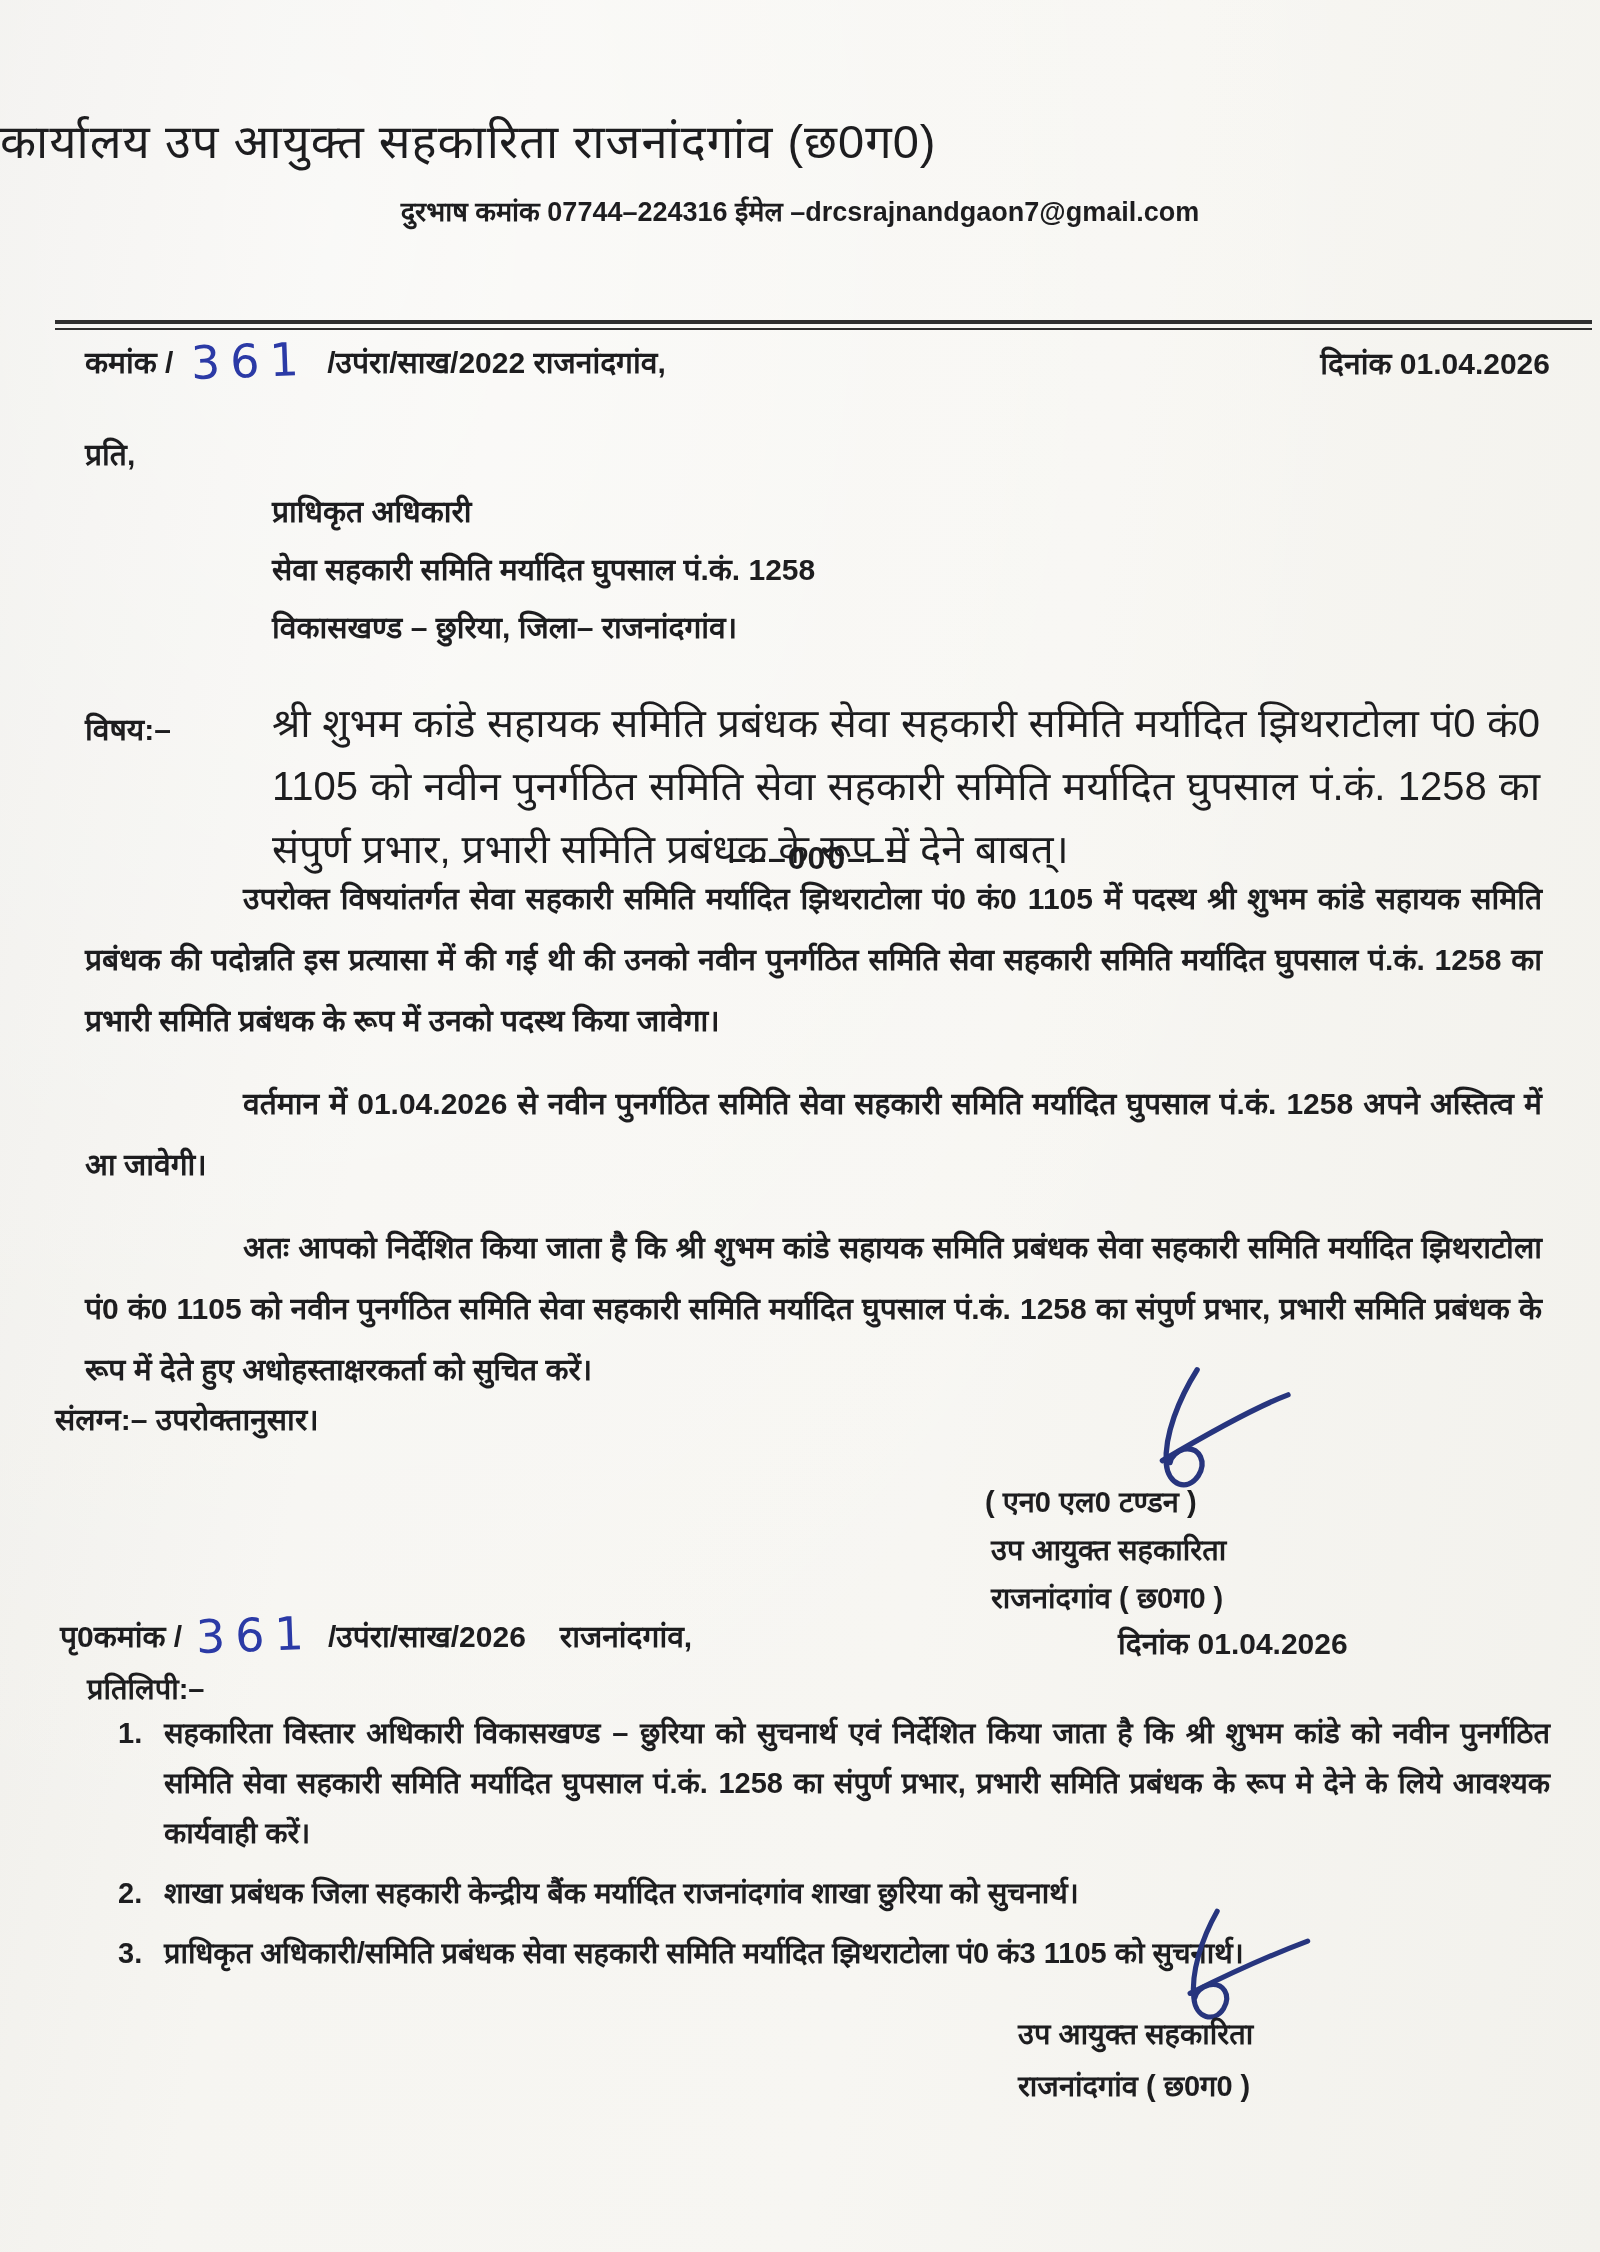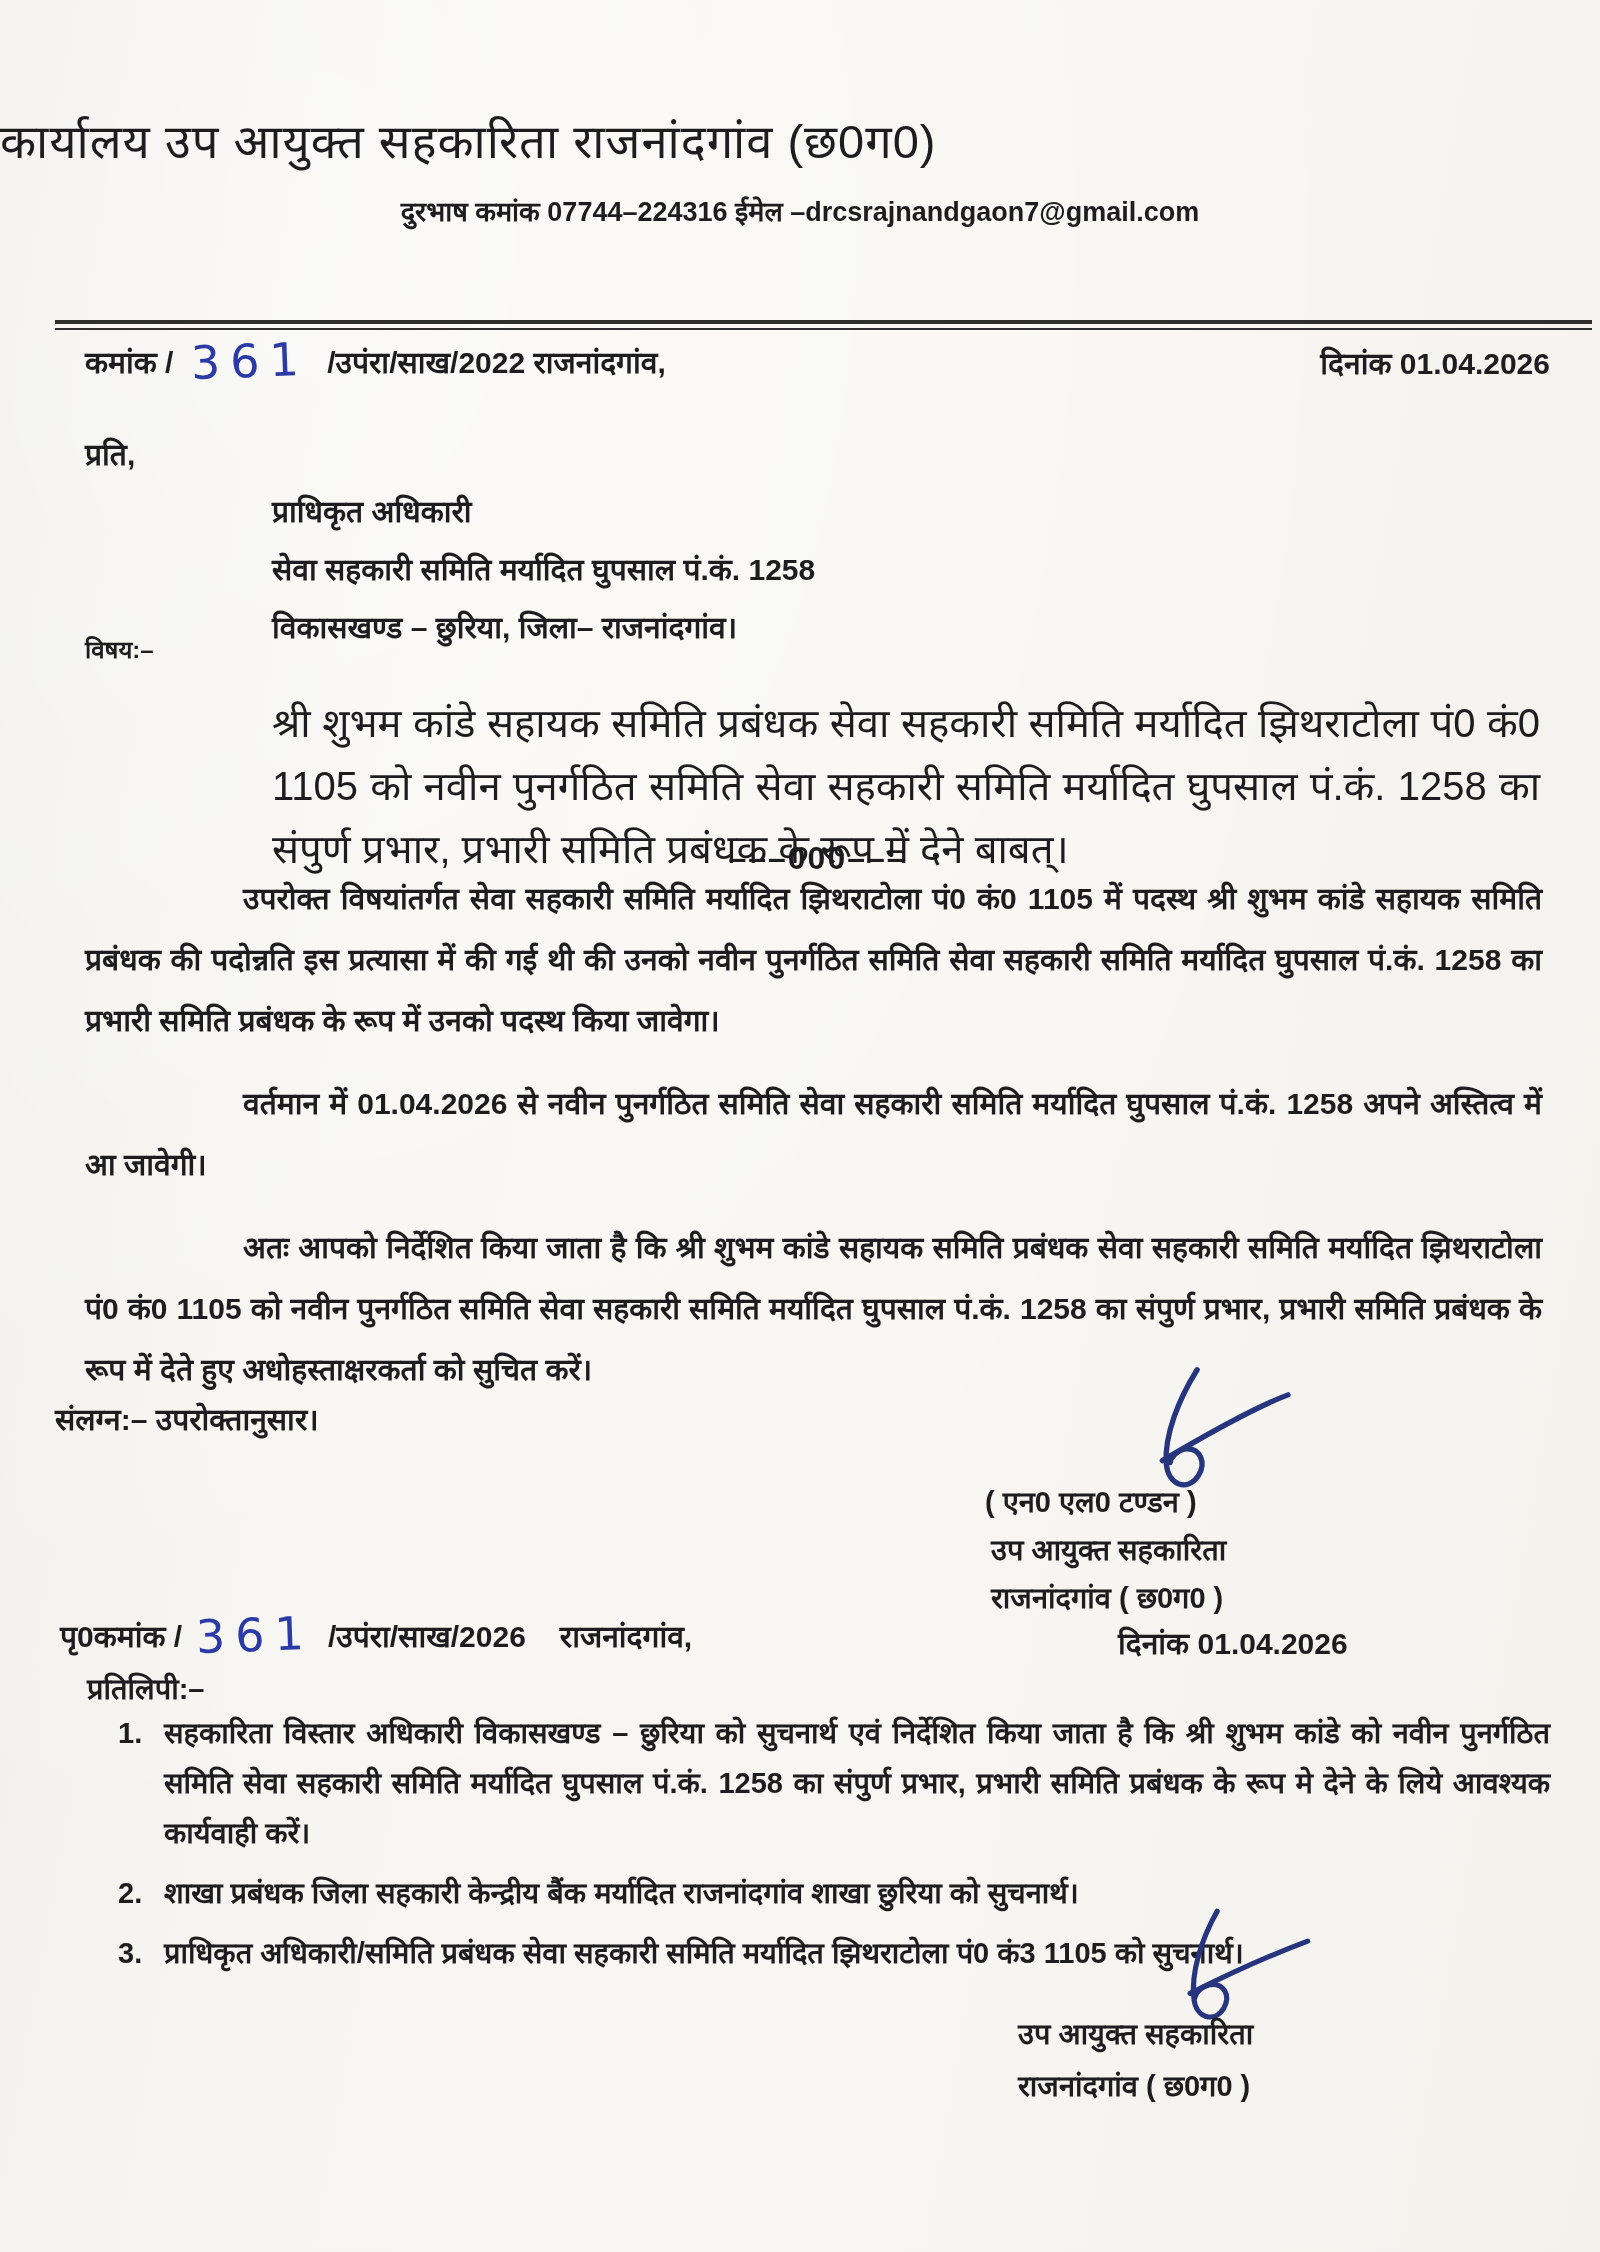--- a/index.html
+++ b/index.html
@@ -43,21 +43,21 @@
     transform:rotate(-2deg); display:inline-block;
     font-family:"DejaVu Sans", sans-serif; line-height:1;
   }
   .ref-date { font-size:30px; font-weight:700; white-space:nowrap; margin-top:4px; }
 
   
   .salutation { position:absolute; top:433px; left:85px; font-size:30px; font-weight:700; }
   .addressee { position:absolute; top:483px; left:272px; font-size:30px; font-weight:700; line-height:58px; }
 
   
-  .subject-label { position:absolute; top:632px; left:85px; font-size:24px; font-weight:700; }
+  .subject-label { position:absolute; top:708px; left:85px; font-size:30px; font-weight:700; }
   .subject-text {
     position:absolute; top:692px; left:272px; width:1268px;
     font-size:40px; font-weight:400; line-height:63px; text-align:justify;
   }
   .divider { position:absolute; top:840px; left:0; width:100%; text-align:center;
     font-size:32px; font-weight:700; letter-spacing:2px;padding-left:35px; }
 
   
   .body-block { position:absolute; top:868px; left:85px; width:1457px; }
   .body-block p {

